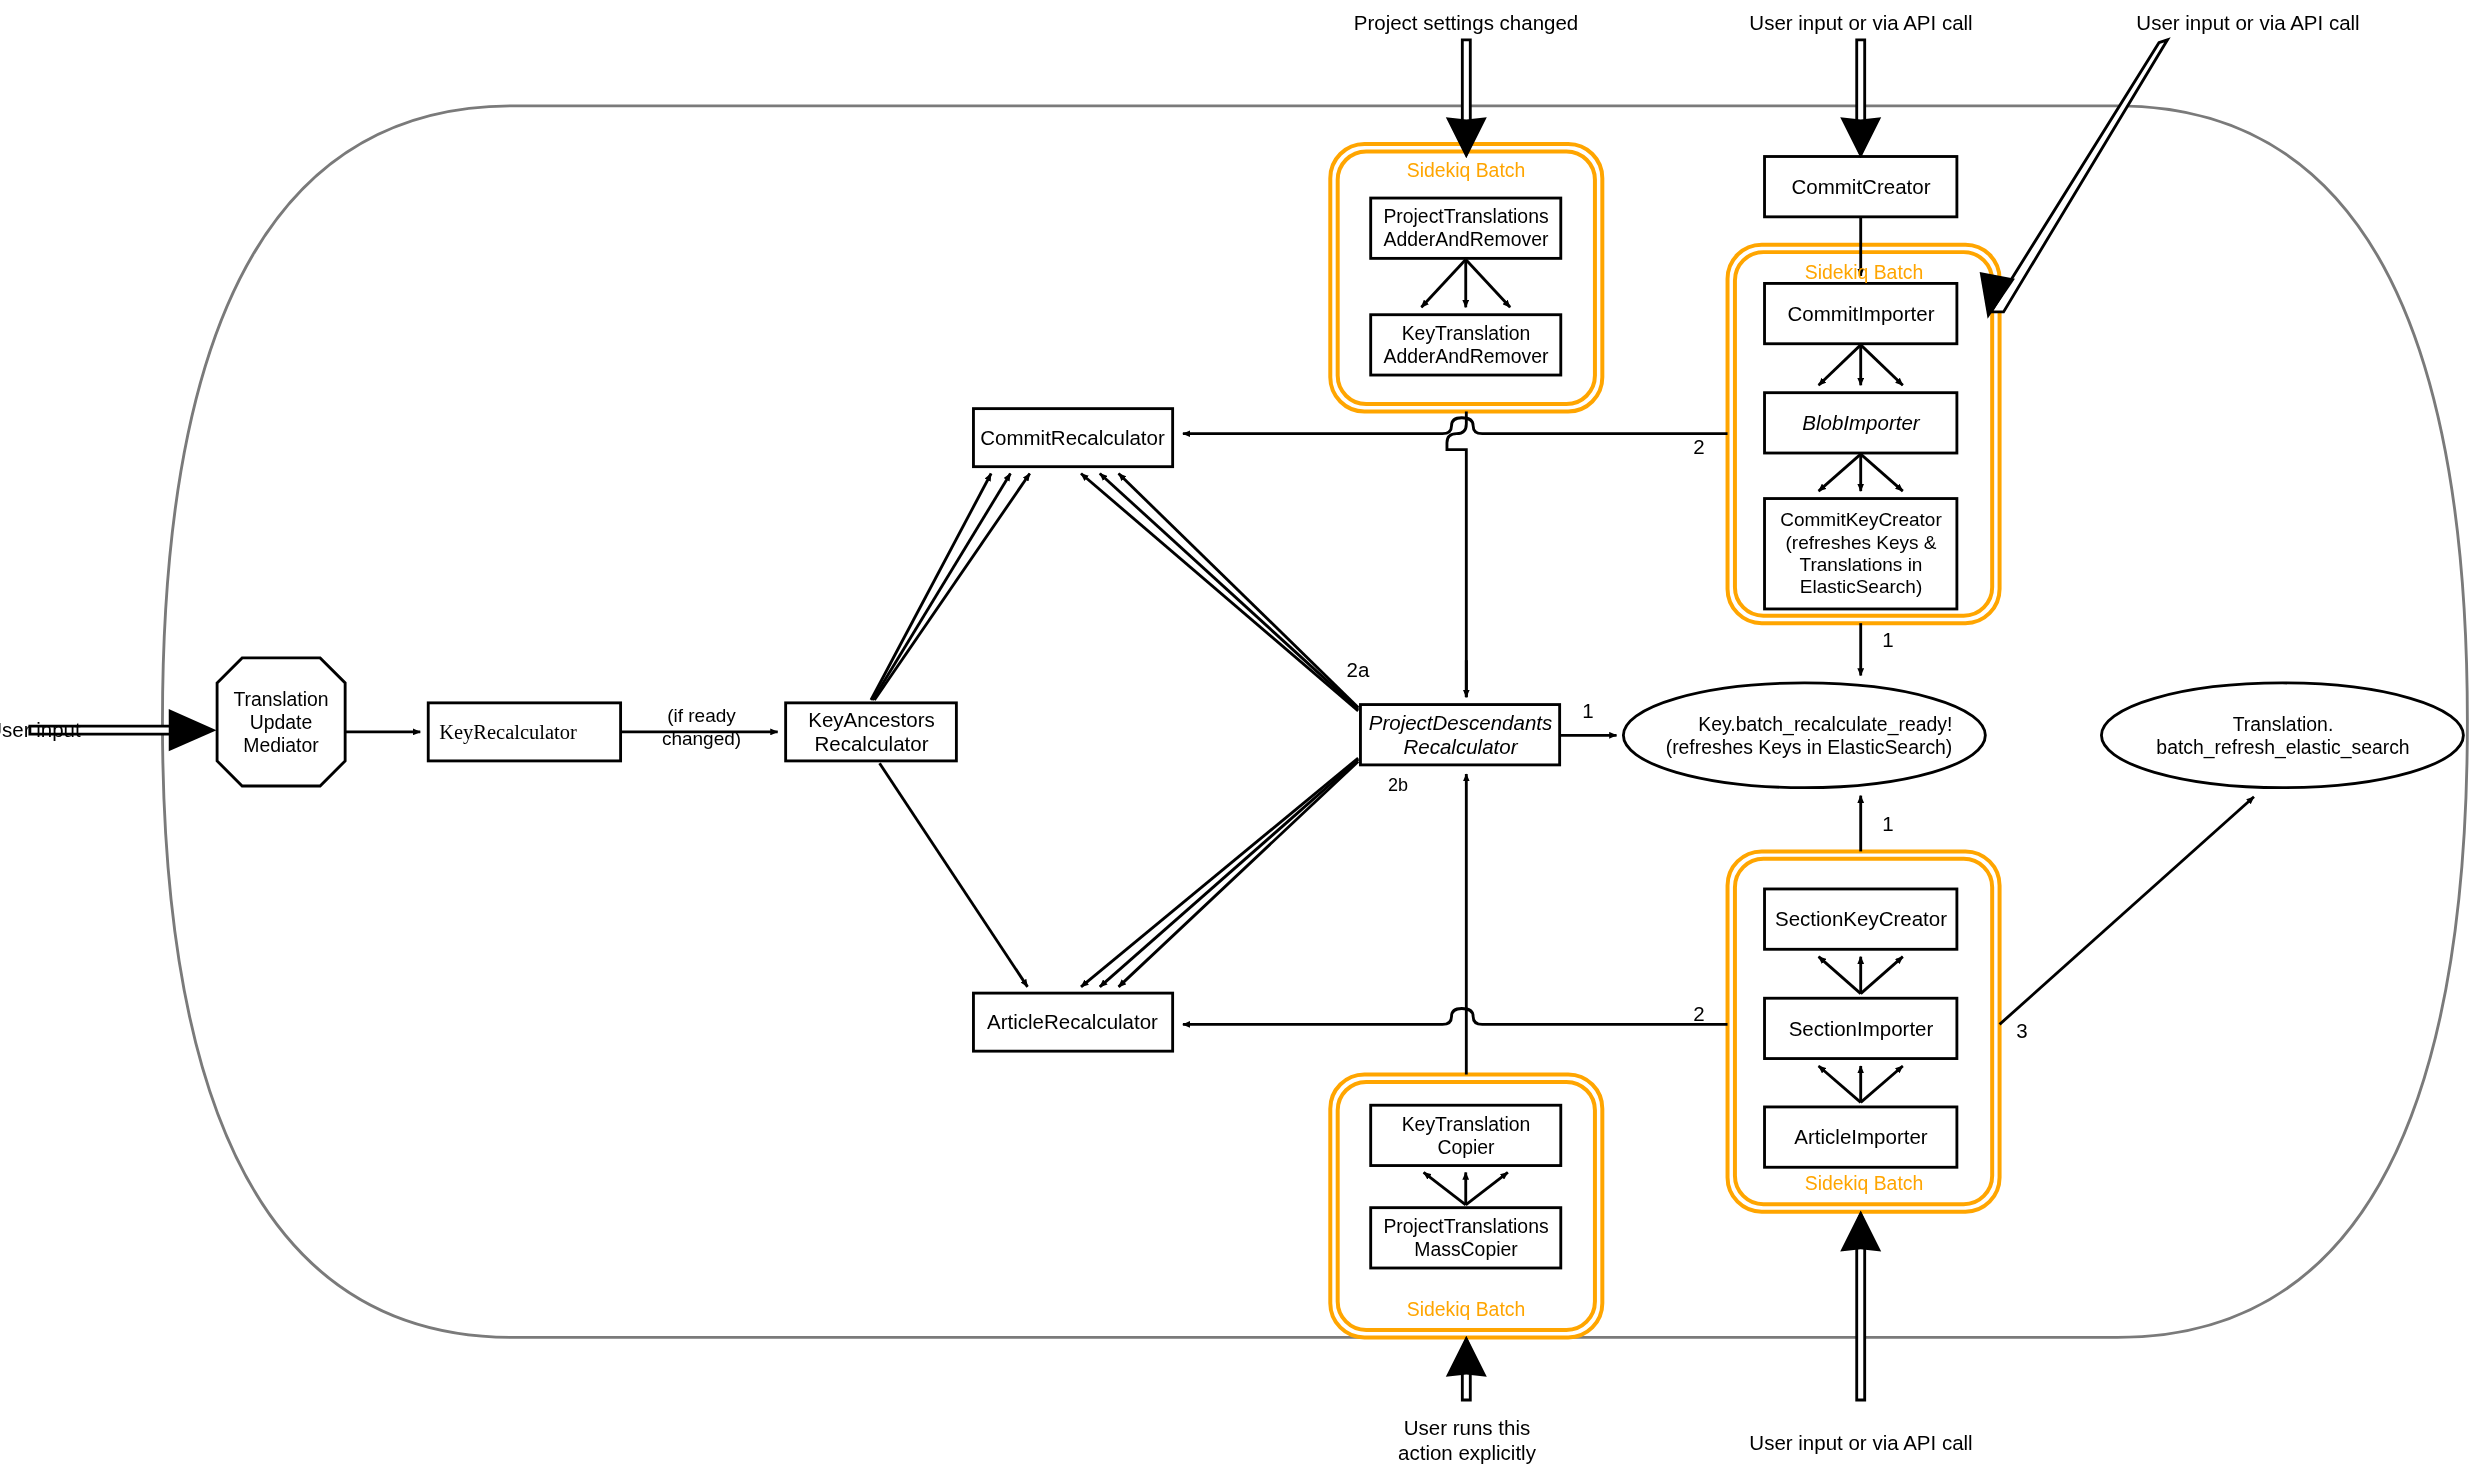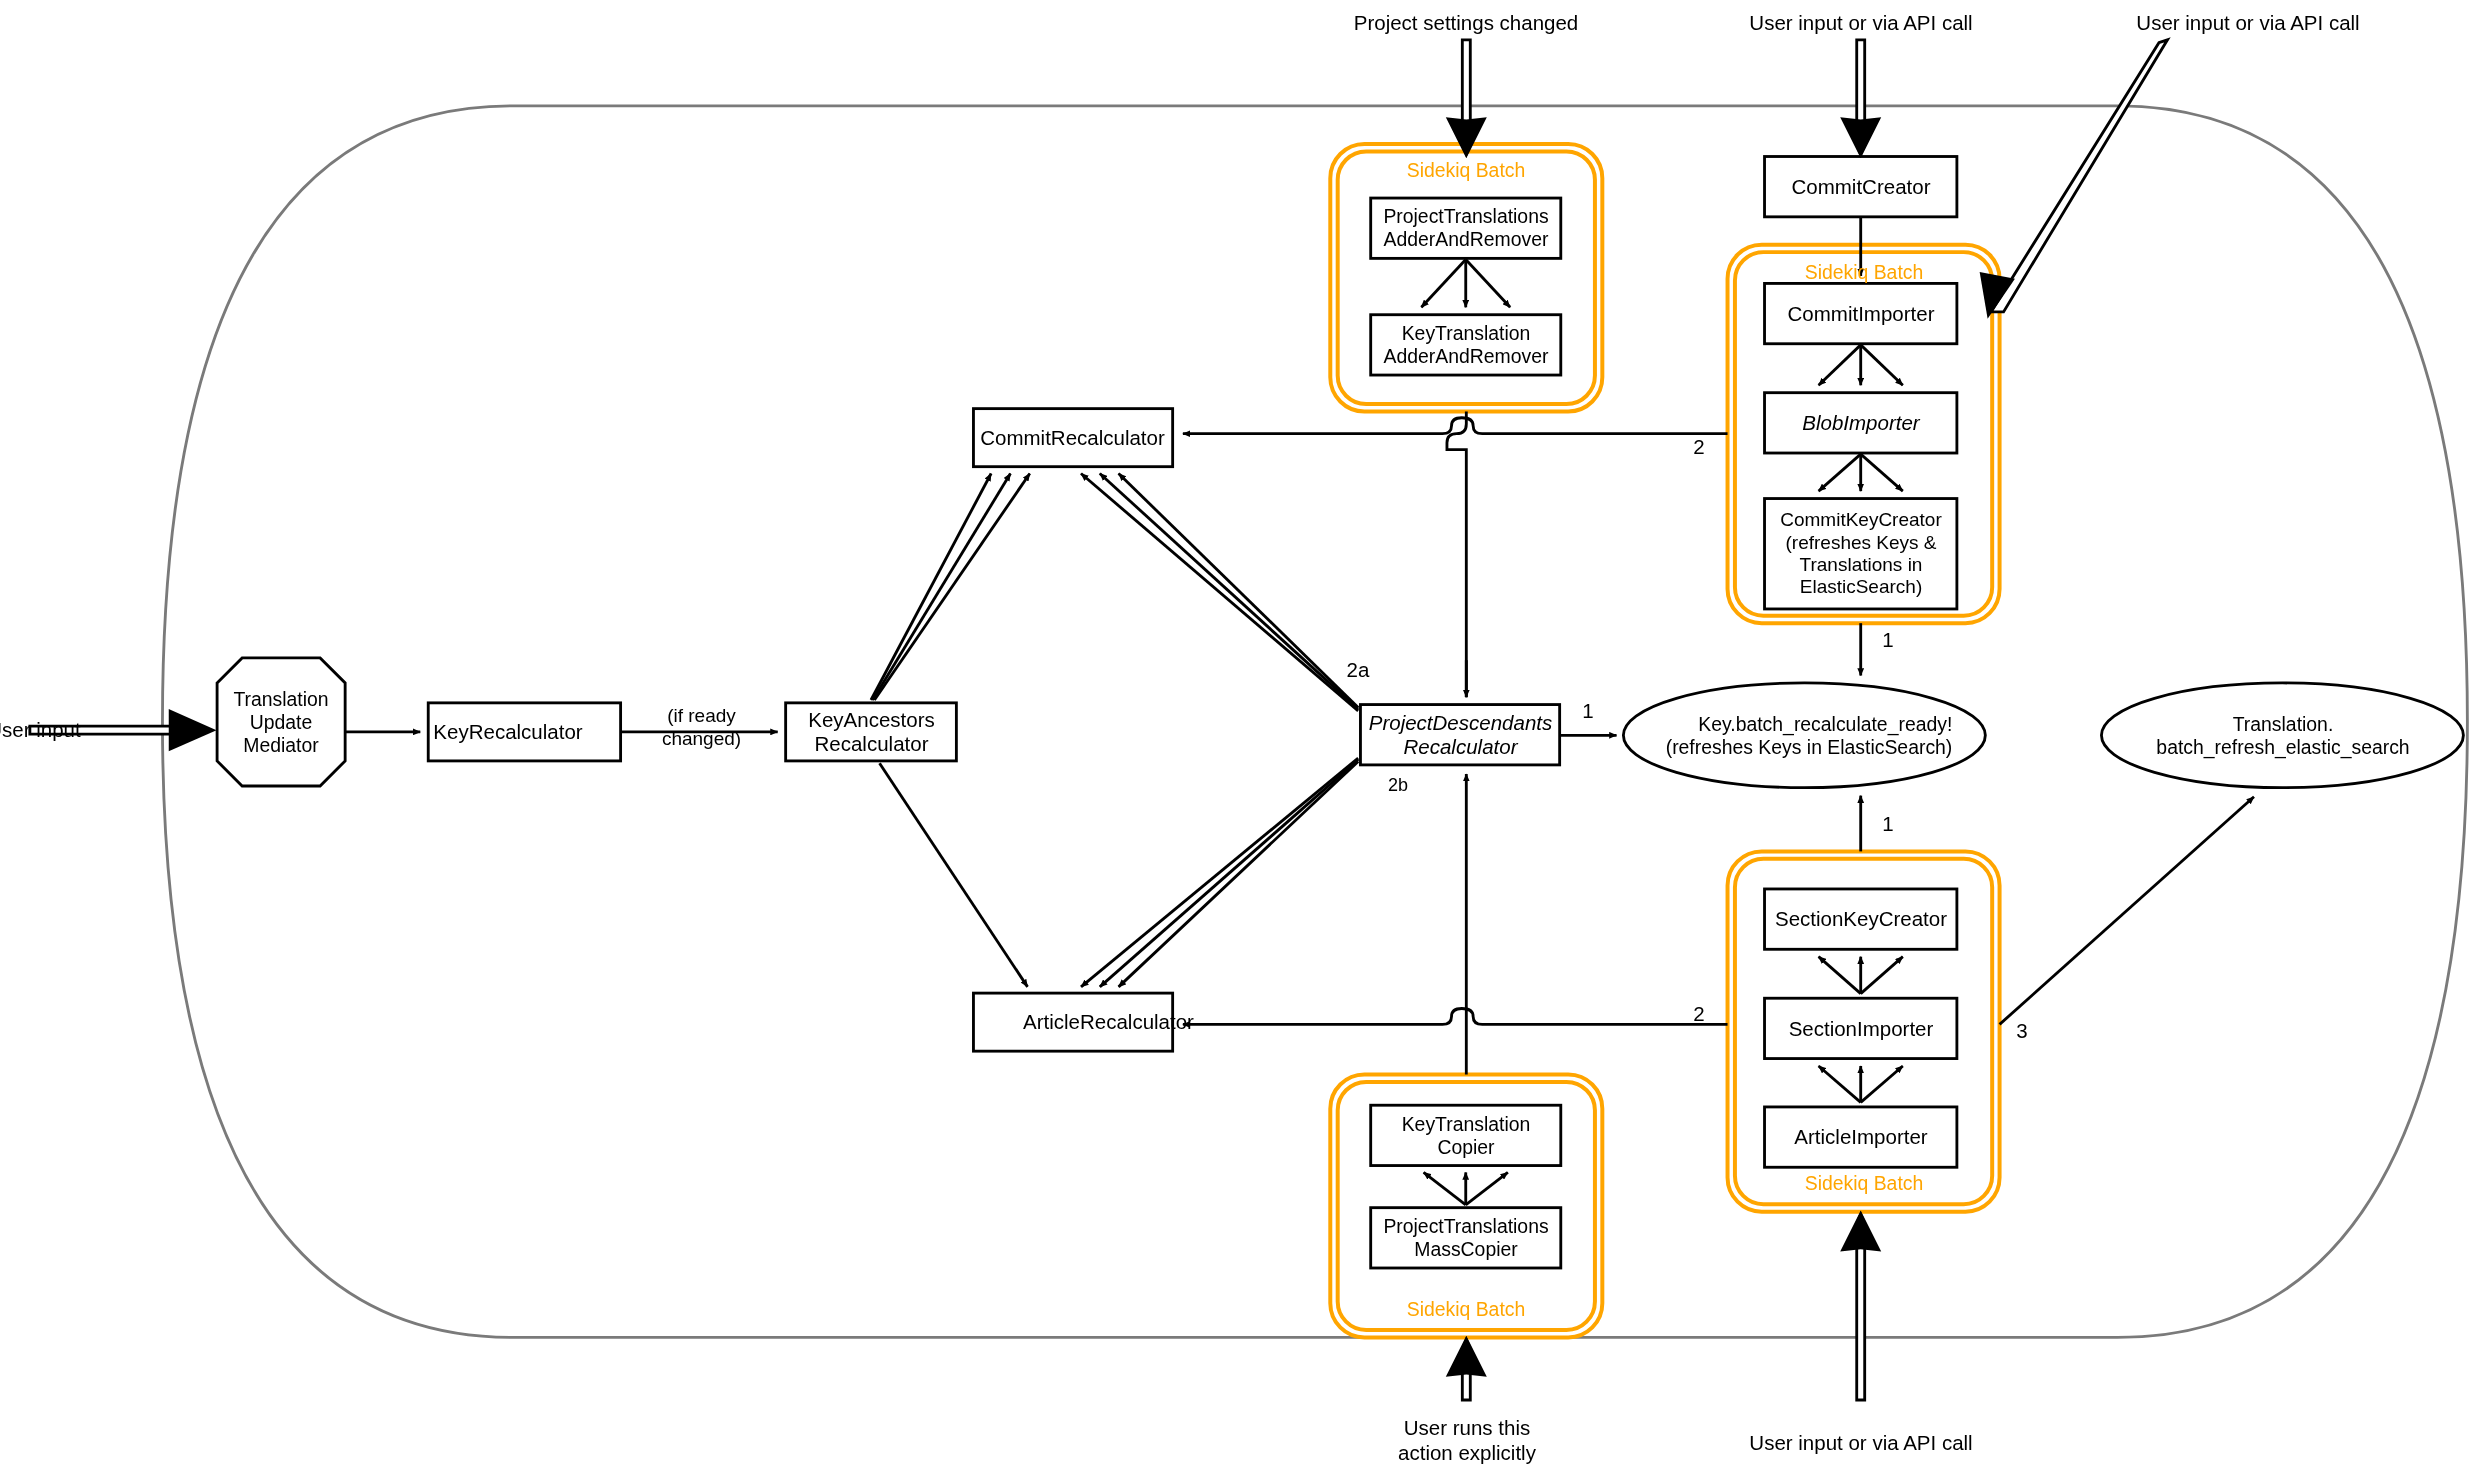--- a/index.html
+++ b/index.html
@@ -215,25 +215,25 @@
   <div class="free-label" style="left:1662px; top:11.4px; width:398px; font-size:20.5px;">User input or via API call</div>
   <div class="free-label" style="left:2049px; top:11.4px; width:398px; font-size:20.5px;">User input or via API call</div>
   <div class="free-label" style="left:-63px; top:718px; width:194px; font-size:20.5px;">User input</div>
   <div class="free-label" style="left:1296px; top:1416px; width:342px; font-size:20.5px;">User runs this
 action explicitly</div>
   <div class="free-label" style="left:1662px; top:1431px; width:398px; font-size:20.5px;">User input or via API call</div>
 
   <div class="node-label" style="left:217px; top:666px; width:128px; height:113px; font-size:19.4px;">Translation
 Update
 Mediator</div>
-  <div class="node-label" style="left:428px; top:703px; width:160px; height:58px; font-size:20.5px;">KeyRecalculator</div>
+  <div class="node-label" style="left:428px; top:703px; width:160px; height:58px; font-size:20.5px;font-family:Liberation Serif, serif;">KeyRecalculator</div>
   <div class="node-label" style="left:786px; top:703px; width:171px; height:58px; font-size:20.5px;">KeyAncestors
 Recalculator</div>
   <div class="node-label" style="left:973px; top:409px; width:199px; height:58px; font-size:20.5px;">CommitRecalculator</div>
-  <div class="node-label" style="left:973px; top:993px; width:199px; height:58px; font-size:20.5px;margin-left:36px;">ArticleRecalculator</div>
+  <div class="node-label" style="left:973px; top:993px; width:199px; height:58px; font-size:20.5px;">ArticleRecalculator</div>
   <div class="node-label" style="left:1361px; top:705px; width:199px; height:60px; font-size:20.5px;font-style:italic;">ProjectDescendants
 Recalculator</div>
   <div class="node-label" style="left:1371px; top:198px; width:190px; height:60px; font-size:19.4px;">ProjectTranslations
 AdderAndRemover</div>
   <div class="node-label" style="left:1371px; top:315px; width:190px; height:60px; font-size:19.4px;">KeyTranslation
 AdderAndRemover</div>
   <div class="node-label" style="left:1765px; top:157px; width:192px; height:60px; font-size:20.5px;">CommitCreator</div>
   <div class="node-label" style="left:1765px; top:284px; width:192px; height:60px; font-size:20.5px;">CommitImporter</div>
   <div class="node-label" style="left:1765px; top:393px; width:192px; height:60px; font-size:20.5px;font-style:italic;">BlobImporter</div>
   <div class="node-label" style="left:1765px; top:499px; width:192px; height:110px; font-size:19px;">CommitKeyCreator

